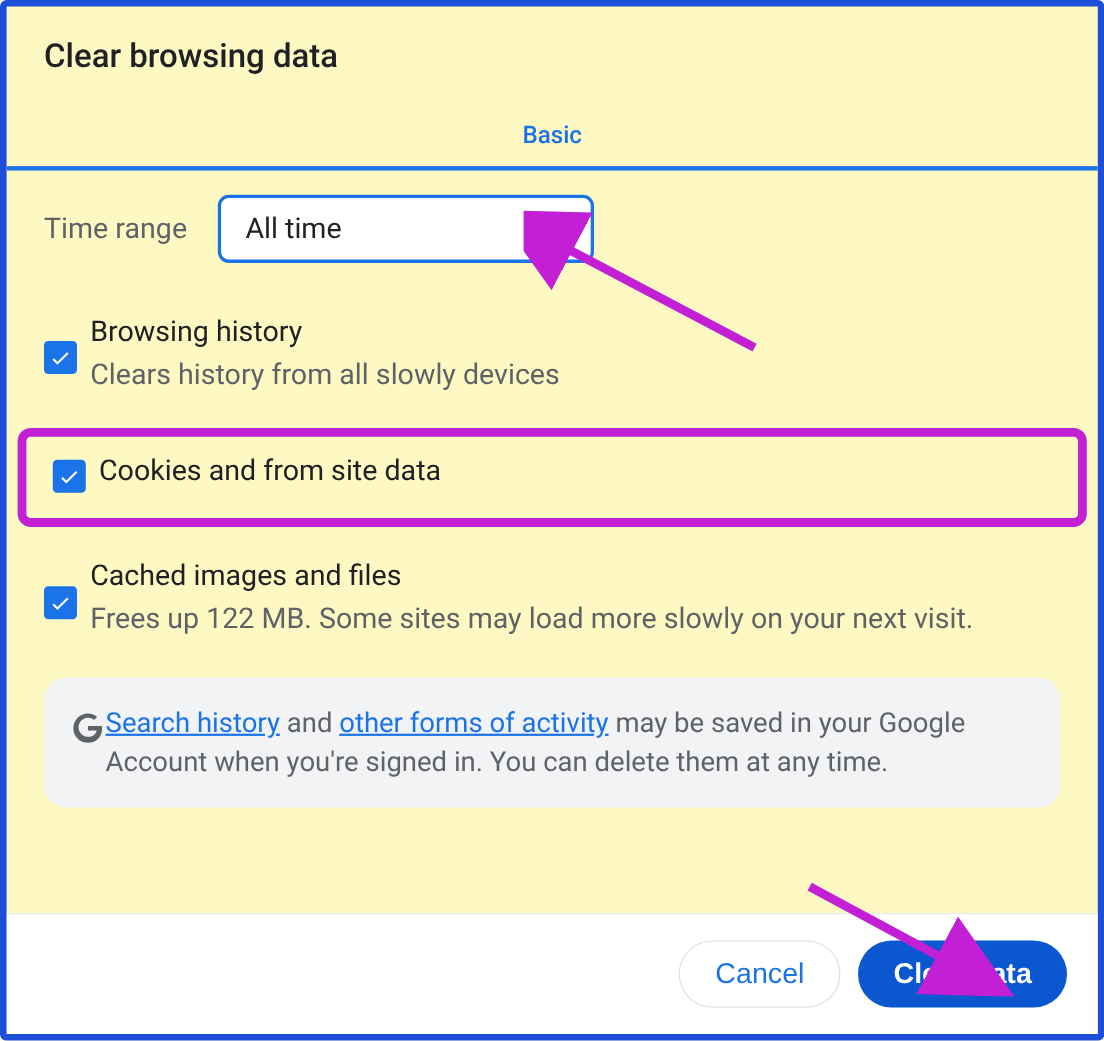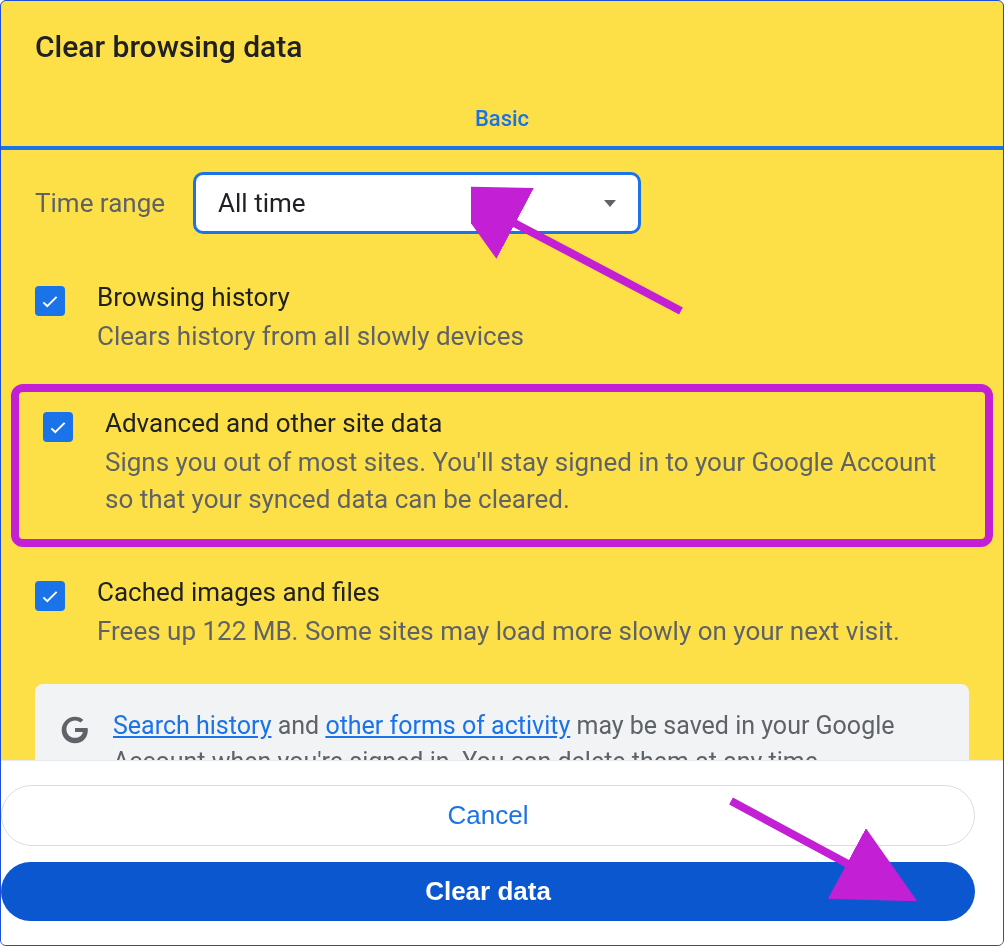--- a/index.html
+++ b/index.html
@@ -6,23 +6,23 @@
     body {
       font-family: -apple-system, BlinkMacSystemFont, "Segoe UI", Roboto, Arial, sans-serif;
       background: #fff;
       width: 1004px;
       height: 946px;
       position: relative;
     }
     .dialog {
       width: 100%;
       height: 100%;
-      border: 1px solid #1d4ed8;
+      border: 6px solid #1d4ed8;
       border-radius: 6px;
-      background: #fde047;
+      background: #fef9c3;
       position: relative;
       overflow: hidden;
     }
     .dialog-title {
       font-size: 30px;
       font-weight: 500;
       color: #202124;
       padding: 28px 0 24px 34px;
     }
     .tabs {
@@ -62,37 +62,37 @@
     .time-range-label {
       font-size: 26px;
       color: #5f6368;
     }
     .select {
       border: 3px solid #1a73e8;
       border-radius: 10px;
       padding: 13px 22px;
       font-size: 26px;
       color: #202124;
-      width: 448px;
+      width: 342px;
       display: flex;
       align-items: center;
       justify-content: space-between;
       cursor: pointer;
       background: #fff;
     }
     .caret {
       width: 0; height: 0;
       border-left: 6px solid transparent;
       border-right: 6px solid transparent;
       border-top: 7px solid #5f6368;
     }
     .option-row {
       display: flex;
-      align-items: flex-start;
-      gap: 32px;
+      align-items: center;
+      gap: 12px;
       padding: 22px 34px 22px 34px;
     }
     .option-row.highlighted {
       border: 8px solid #c320d6;
       border-radius: 12px;
       margin: 8px 10px;
       padding: 16px 24px 22px 24px;
     }
     .checkbox {
       width: 30px;
@@ -113,24 +113,23 @@
       margin-bottom: 6px;
     }
     .option-desc {
       font-size: 26px;
       color: #5f6368;
       line-height: 1.4;
     }
     .info-box {
       margin: 12px 34px 0 34px;
       background: #f1f3f4;
-      border-radius: 8px;
+      border-radius: 20px;
       padding: 24px 24px 22px 24px;
       display: flex;
-      gap: 22px;
       align-items: flex-start;
     }
     .g-logo {
       flex-shrink: 0;
       width: 32px;
       margin-top: 6px;
     }
     .info-text {
       font-size: 25px;
       color: #5f6368;
@@ -144,21 +143,20 @@
     .footer {
       position: absolute;
       bottom: 0;
       left: 0; right: 0;
       padding: 24px 28px 24px 0;
       display: flex;
       justify-content: flex-end;
       gap: 16px;
       border-top: 1px solid #e8eaed;
       background: #fff;
-      flex-direction: column;
     }
     .btn {
       font-size: 26px;
       font-weight: 500;
       padding: 14px 32px;
       border-radius: 34px;
       cursor: pointer;
       border: none;
     }
     .btn-cancel {
@@ -210,22 +208,21 @@
       </div>
     </div>
 
     <div class="option-row highlighted">
       <div class="checkbox">
         <svg viewBox="0 0 24 24">
             <path fill="#fff" d="M9 16.2l-3.5-3.5L4 14.2 9 19.2 20 8.2l-1.5-1.5z"></path>
           </svg>
       </div>
       <div class="option-text">
-        <div class="option-title">Advanced and other site data</div>
-        <div class="option-desc">Signs you out of most sites. You'll stay signed in to your Google Account so that your synced data can be cleared.</div>
+        <div class="option-title">Cookies and from site data</div>
       </div>
     </div>
 
     <div class="option-row">
       <div class="checkbox">
         <svg viewBox="0 0 24 24">
             <path fill="#fff" d="M9 16.2l-3.5-3.5L4 14.2 9 19.2 20 8.2l-1.5-1.5z"></path>
           </svg>
       </div>
       <div class="option-text">

